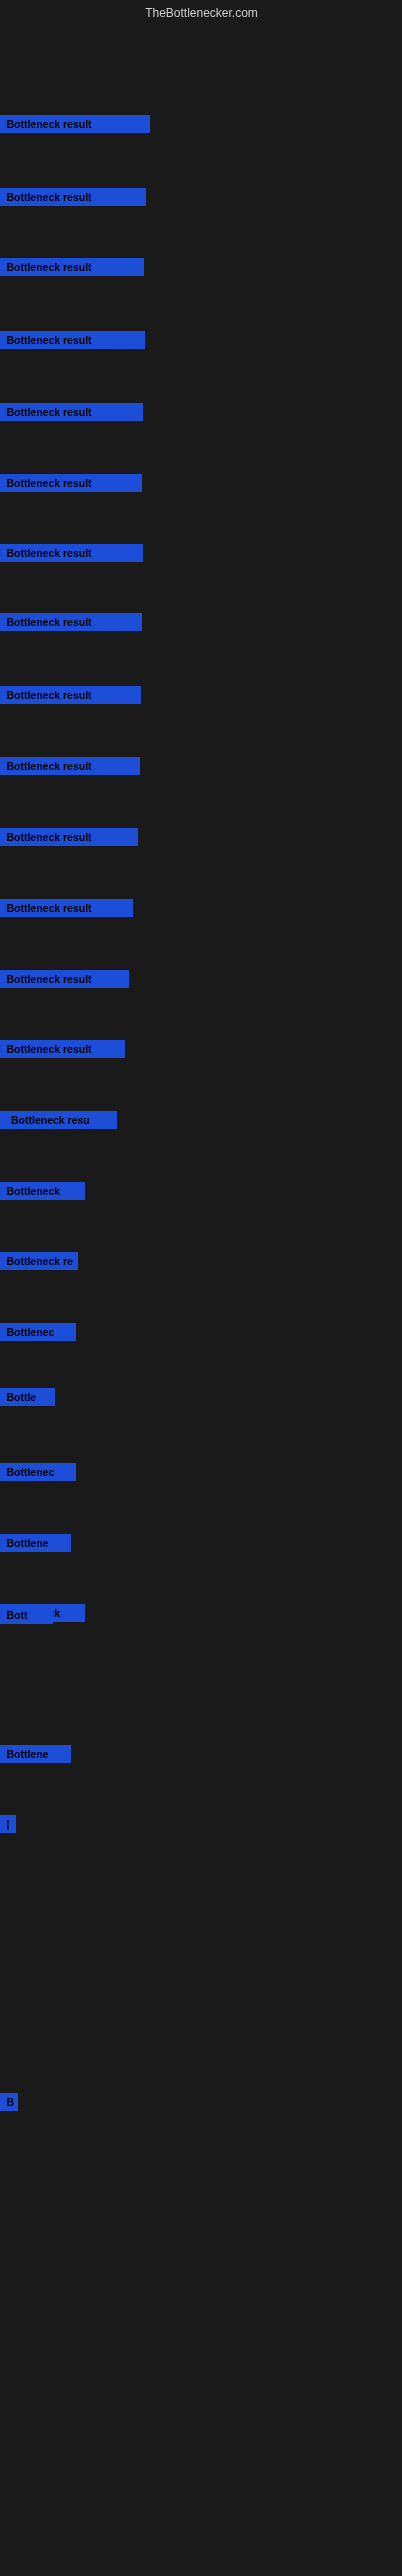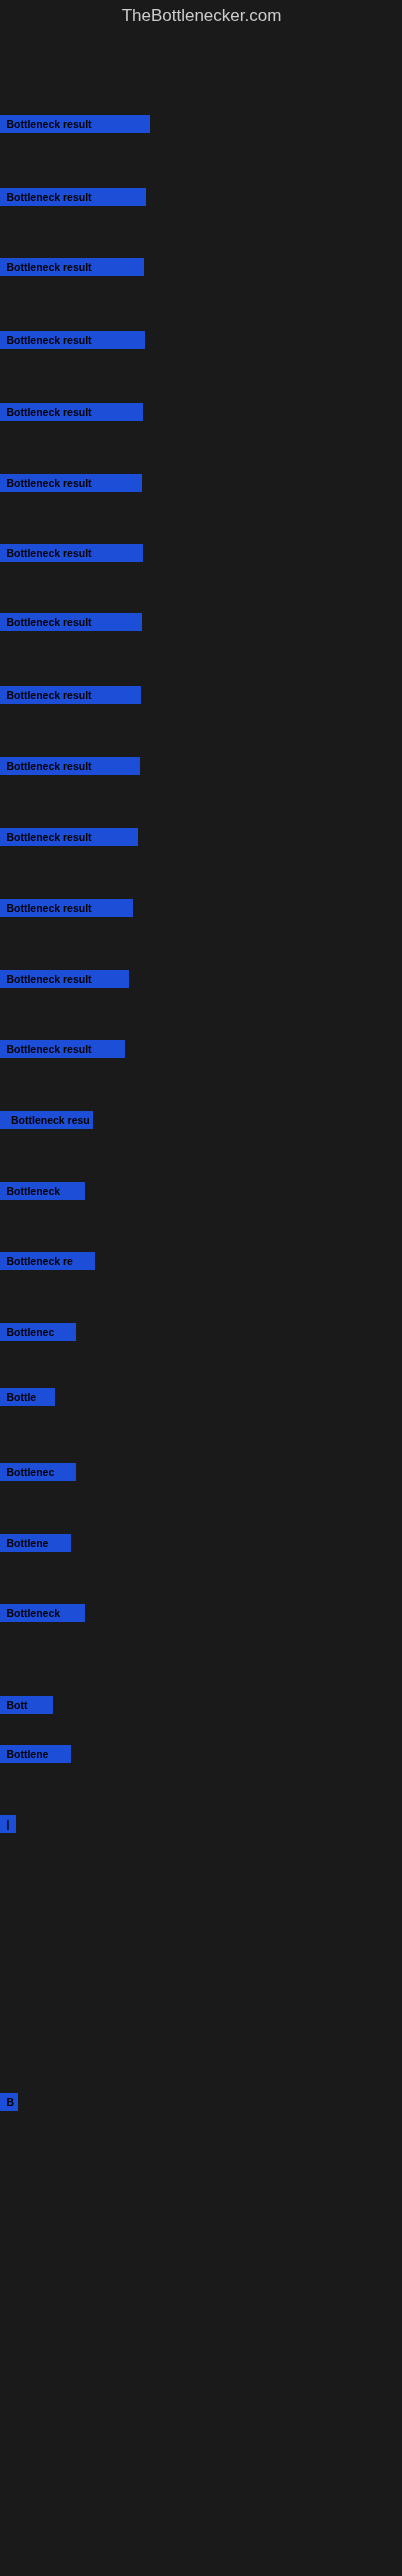--- a/index.html
+++ b/index.html
@@ -11,21 +11,21 @@
       background-color: #1a1a1a;
       width: 403px;
       min-height: 2576px;
       font-family: Arial, sans-serif;
       position: relative;
     }
     .site-header {
       text-align: center;
       padding: 6.4px 0 3.2px 0;
       color: #cccccc;
-      font-size: 17px;
+      font-size: 12px;
       font-weight: normal;
     }
     .bottleneck-item {
       position: absolute;
       left: 0;
       background-color: #1d4ed8;
       color: #000;
       font-size: 10.5px;
       font-weight: bold;
       padding: 3.2px 6.4px;
@@ -46,26 +46,26 @@
     <div class="bottleneck-item" style="top: 403px; width: 143px;">Bottleneck result</div>
     <div class="bottleneck-item" style="top: 474px; width: 142px;">Bottleneck result</div>
     <div class="bottleneck-item" style="top: 544px; width: 143px;">Bottleneck result</div>
     <div class="bottleneck-item" style="top: 613px; width: 142px;">Bottleneck result</div>
     <div class="bottleneck-item" style="top: 686px; width: 141px;">Bottleneck result</div>
     <div class="bottleneck-item" style="top: 757px; width: 140px;">Bottleneck result</div>
     <div class="bottleneck-item" style="top: 828px; width: 138px;">Bottleneck result</div>
     <div class="bottleneck-item" style="top: 899px; width: 133px;">Bottleneck result</div>
     <div class="bottleneck-item" style="top: 970px; width: 129px;">Bottleneck result</div>
     <div class="bottleneck-item" style="top: 1040px; width: 125px;">Bottleneck result</div>
-    <div class="bottleneck-item" style="top: 1111px; width: 93px; padding-left: 11px;">Bottleneck resu</div>
+    <div class="bottleneck-item" style="top: 1111px; width: 117px; padding-left: 11px;">Bottleneck resu</div>
     <div class="bottleneck-item" style="top: 1182px; width: 85px;">Bottleneck</div>
-    <div class="bottleneck-item" style="top: 1252px; width: 95px;">Bottleneck re</div>
+    <div class="bottleneck-item" style="top: 1252px; width: 78px;">Bottleneck re</div>
     <div class="bottleneck-item" style="top: 1323px; width: 76px;">Bottlenec</div>
     <div class="bottleneck-item" style="top: 1388px; width: 55px;">Bottle</div>
     <div class="bottleneck-item" style="top: 1463px; width: 76px;">Bottlenec</div>
     <div class="bottleneck-item" style="top: 1534px; width: 71px;">Bottlene</div>
     <div class="bottleneck-item" style="top: 1604px; width: 85px;">Bottleneck</div>
-    <div class="bottleneck-item" style="top: 1696px; width: 53px;">Bott</div>
+    <div class="bottleneck-item" style="top: 1606px; width: 53px;">Bott</div>
     <div class="bottleneck-item" style="top: 1745px; width: 71px;">Bottlene</div>
     <div class="bottleneck-item" style="top: 1815px; width: 16px;">|</div>
     <div class="bottleneck-item" style="top: 2093px; width: 17.7px;">B</div>
   </div>
 
 
 </body></html>

